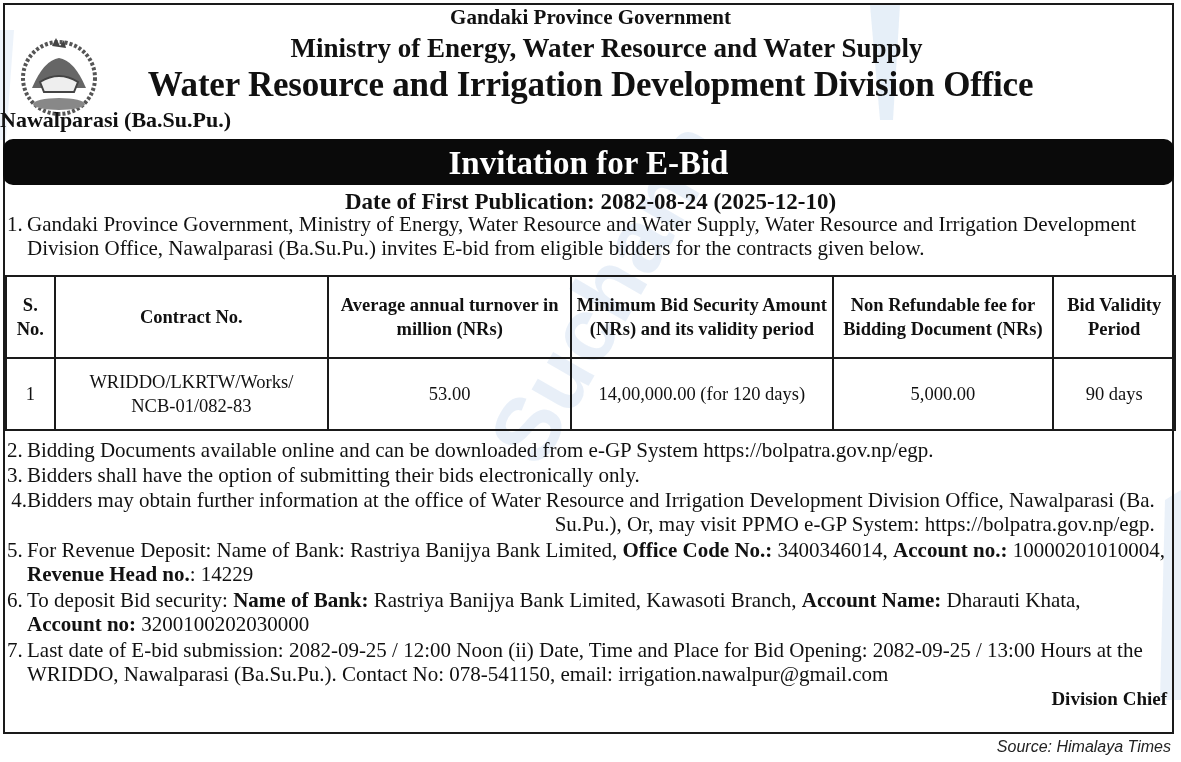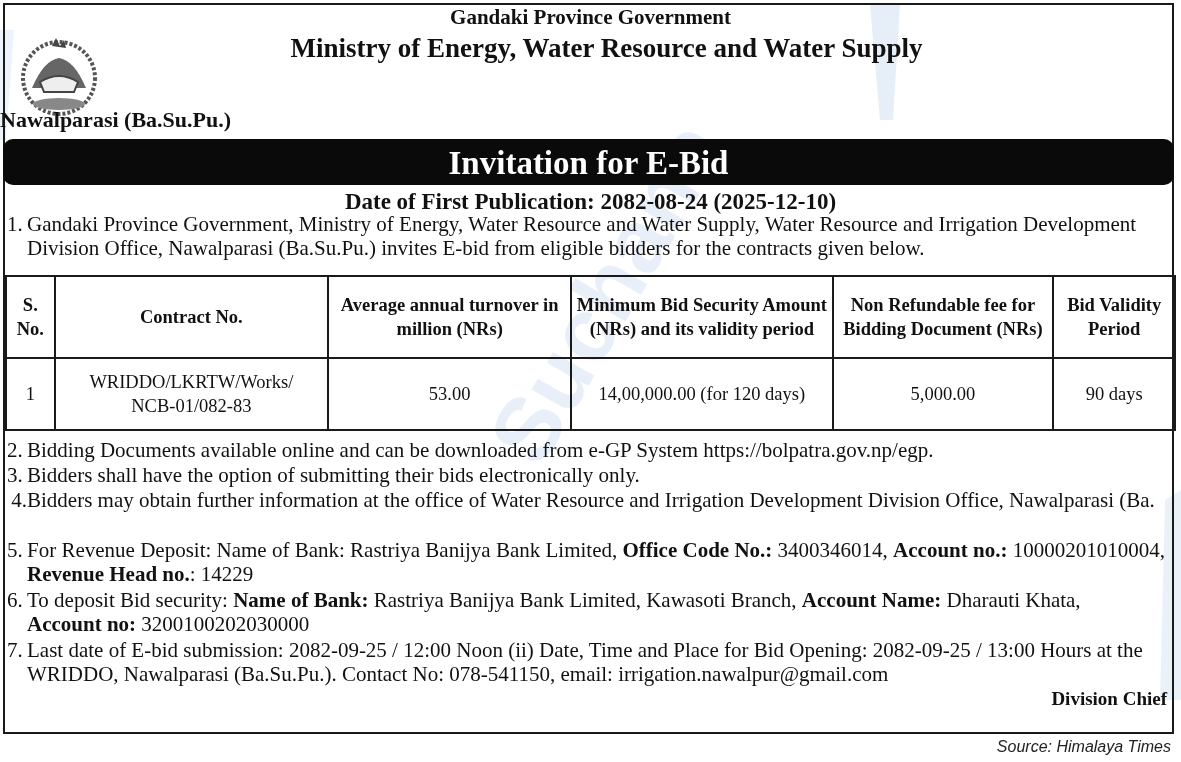--- a/index.html
+++ b/index.html
@@ -52,20 +52,21 @@
 <div class="header">
   <svg class="emblem" viewBox="0 0 90 90">
     <circle cx="45" cy="48" r="36" fill="#fff" stroke="#555" stroke-width="4" stroke-dasharray="3 2"></circle>
     <path d="M18 58 Q30 30 45 28 Q60 30 72 58 Z" fill="#666"></path>
     <path d="M26 52 Q45 40 64 52 L60 62 L30 62 Z" fill="#eee" stroke="#444" stroke-width="2"></path>
     <path d="M38 16 L42 8 L46 16 L50 10 L52 18 Z" fill="#444"></path>
     <ellipse cx="45" cy="74" rx="26" ry="6" fill="#888"></ellipse>
   </svg>
   <div class="h-line1">Gandaki Province Government</div>
   <div class="h-line2">Ministry of Energy, Water Resource and Water Supply</div>
+  <div class="h-line3">Water Resource and Irrigation Development Division Office</div>
   <div class="h-line4">Nawalparasi (Ba.Su.Pu.)</div>
 </div>
 
 <div class="banner">Invitation for E-Bid</div>
 
 <div class="pubdate">
   <span>Date of First Publication:</span>
   <span>2082-08-24 (2025-12-10)</span>
 </div>
 
@@ -103,20 +104,21 @@
 <div class="clause" style="top:438px;">
   <span class="num">2.</span><span>Bidding Documents available online and can be downloaded from e-GP System https://bolpatra.gov.np/egp.</span>
 </div>
 
 <div class="clause" style="top:463px;">
   <span class="num">3.</span><span>Bidders shall have the option of submitting their bids electronically only.</span>
 </div>
 
 <div class="clause" style="top:488px;text-align:right;">
   <span class="num">4.</span><span>Bidders may obtain further information at the office of Water Resource and Irrigation Development Division Office, Nawalparasi (Ba.</span>
+  <span class="cont">Su.Pu.), Or, may visit PPMO e-GP System: https://bolpatra.gov.np/egp.</span>
 </div>
 
 <div class="clause" style="top:538px;">
   <span class="num">5.</span><span>For Revenue Deposit: Name of Bank: Rastriya Banijya Bank Limited, </span><b>Office Code No.:</b><span> 3400346014, </span><b>Account no.:</b><span> 10000201010004,</span>
   <span class="cont"><b>Revenue Head no.</b><span>: 14229</span></span>
 </div>
 
 <div class="clause" style="top:564px;margin-top:24px;">
   <span class="num">6.</span><span>To deposit Bid security: </span><b>Name of Bank:</b><span> Rastriya Banijya Bank Limited, Kawasoti Branch, </span><b>Account Name:</b><span> Dharauti Khata,</span>
   <span class="cont"><b>Account no:</b><span> 3200100202030000</span></span>

